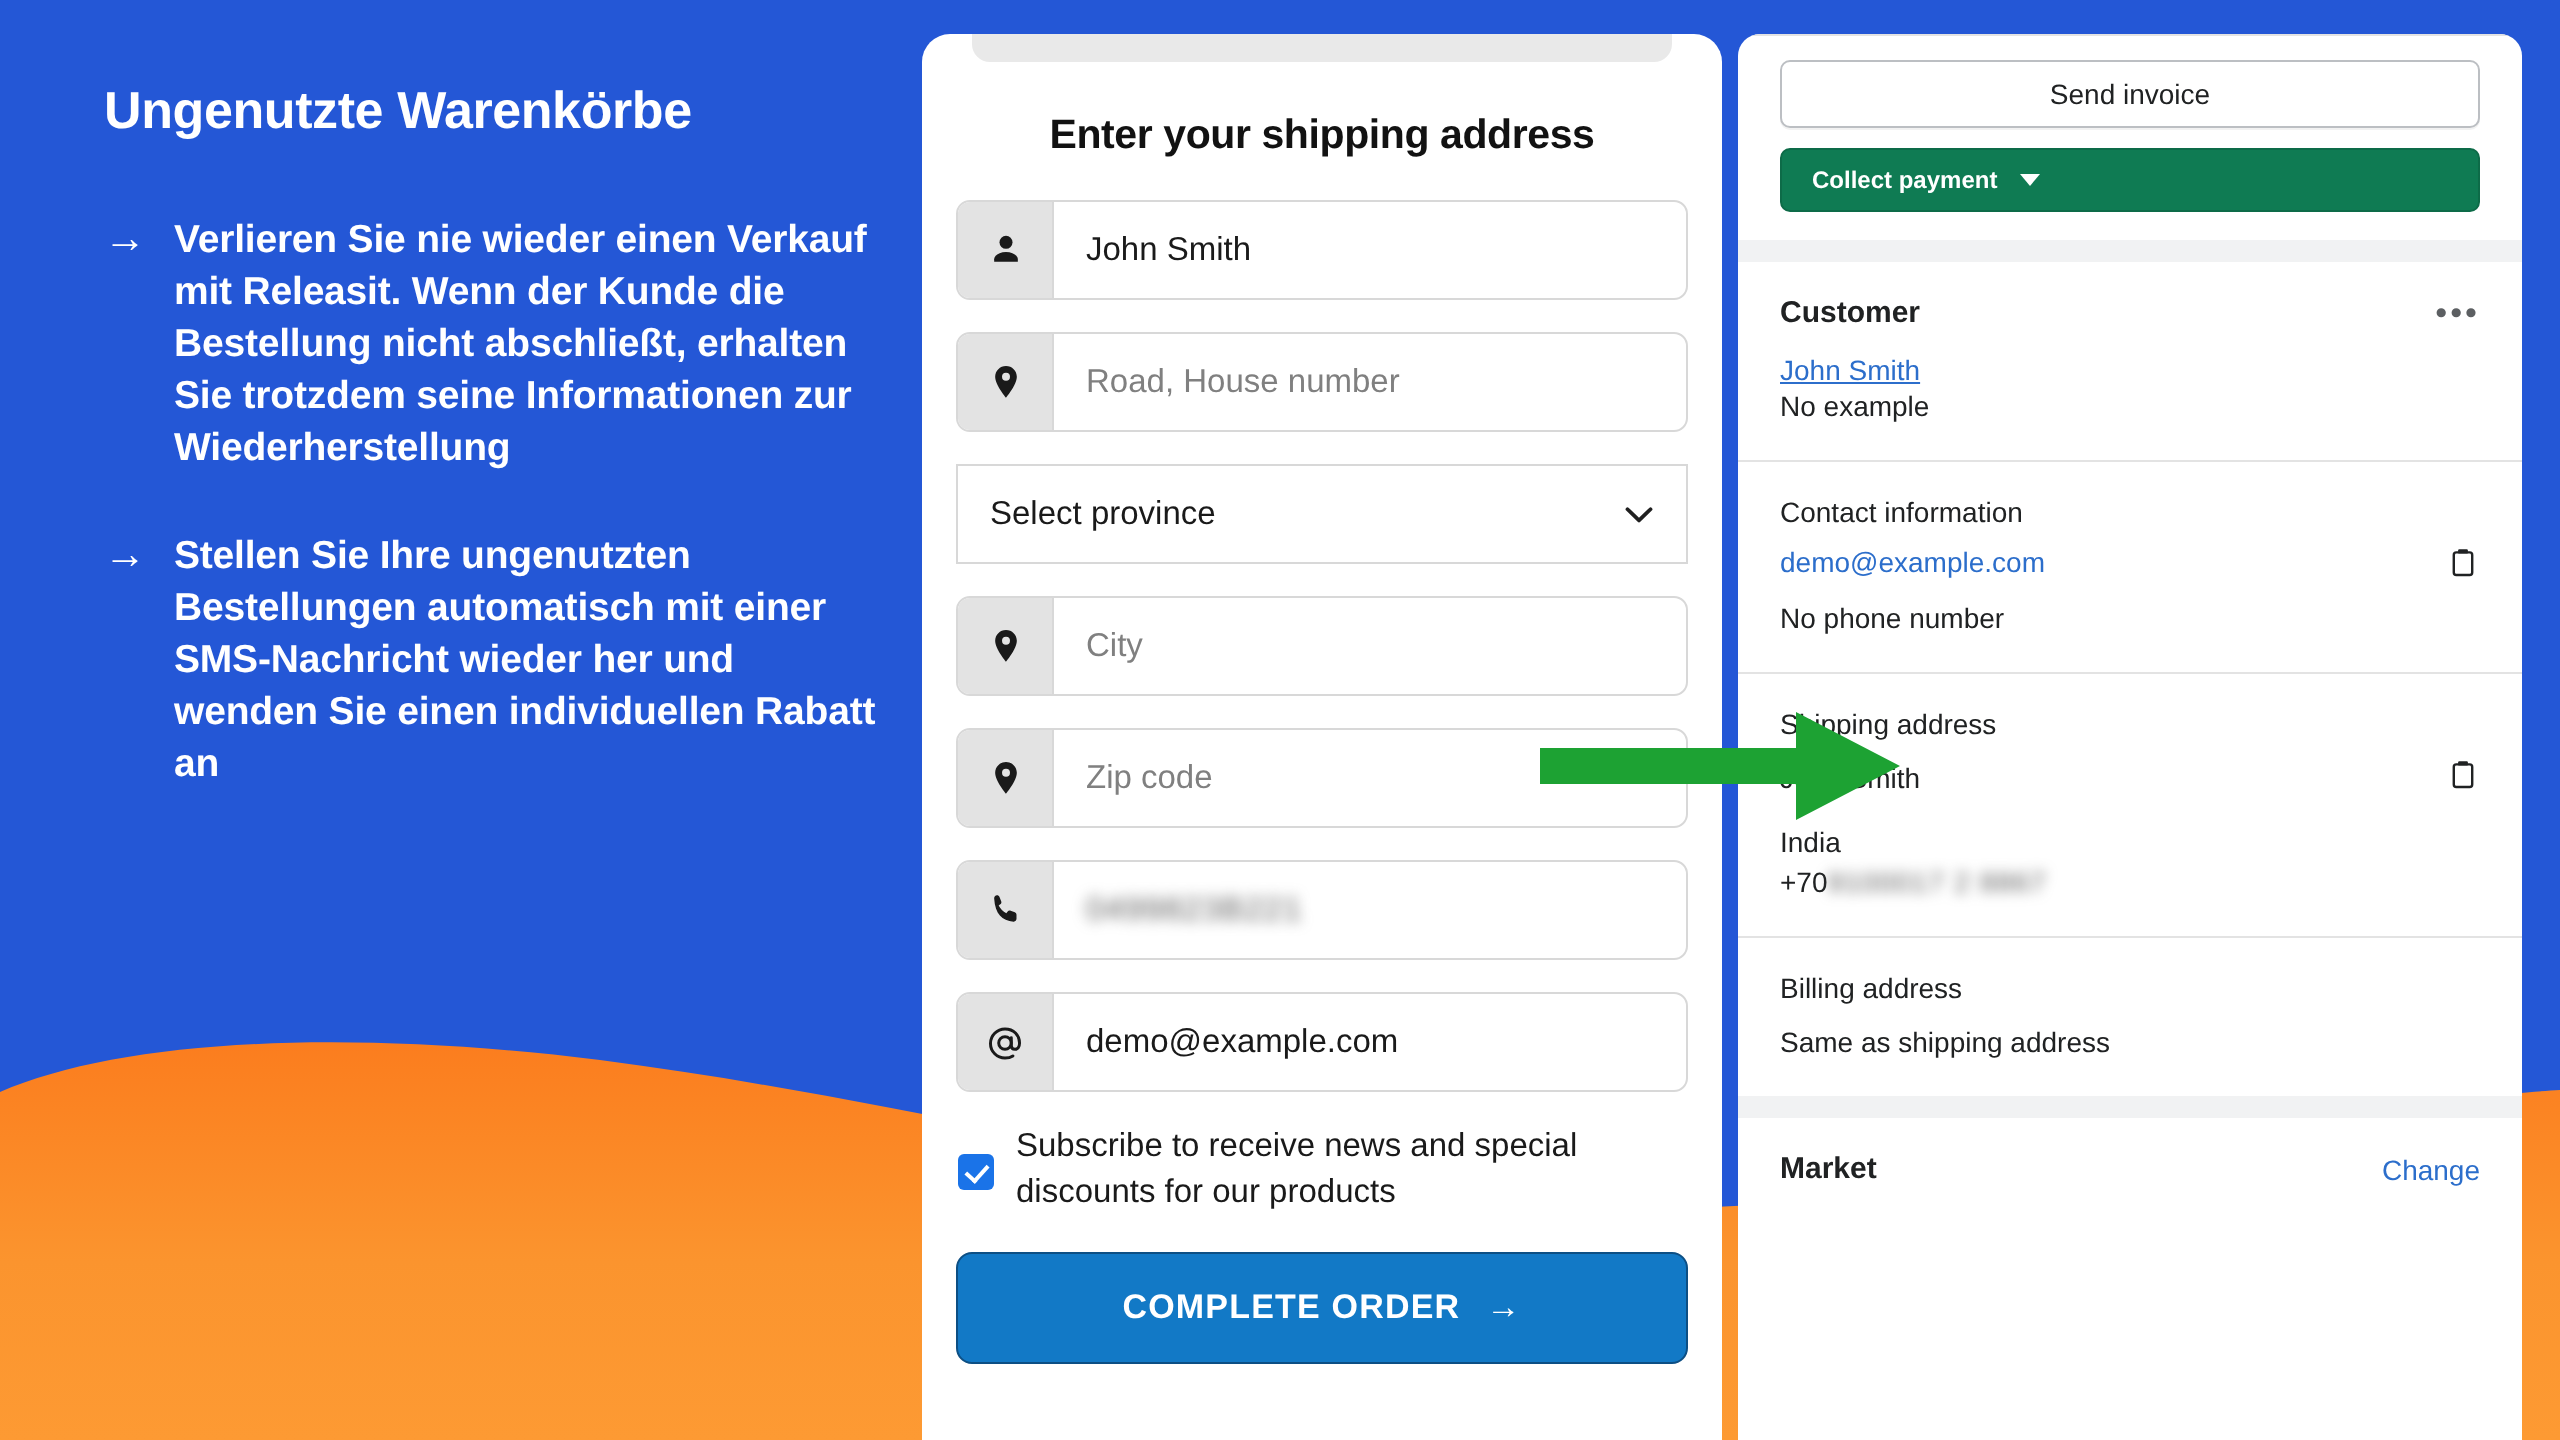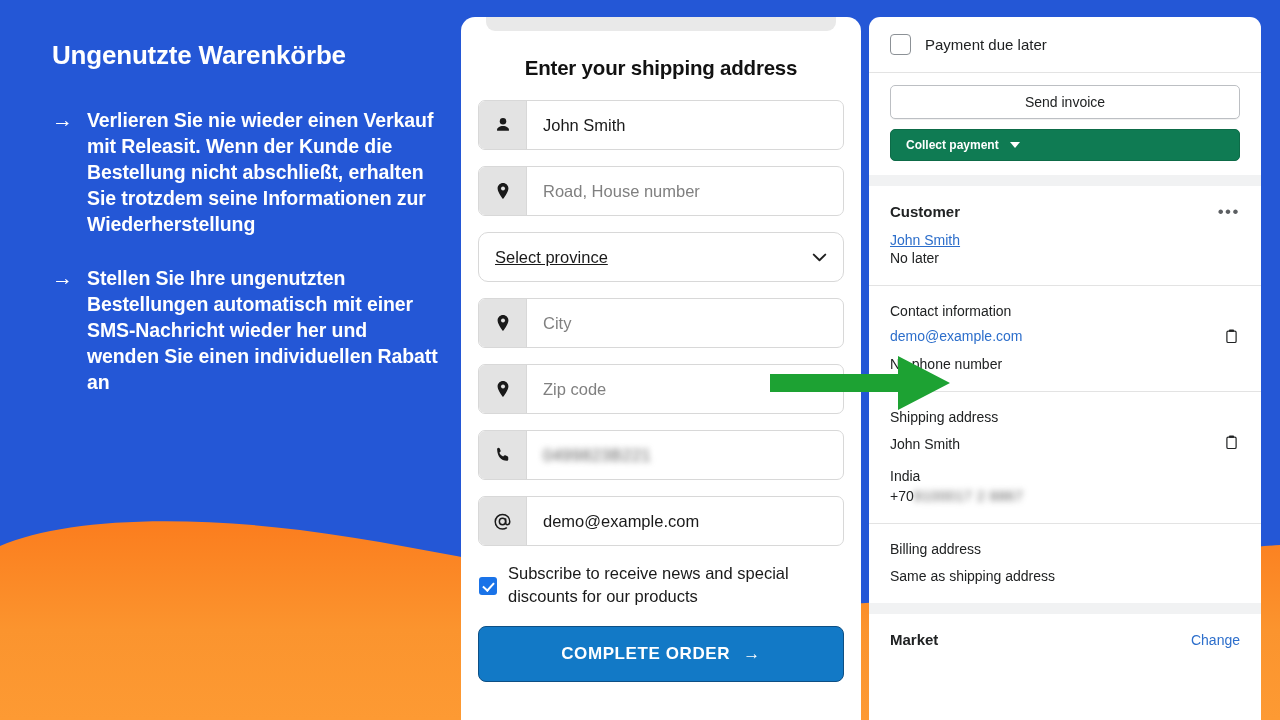--- a/index.html
+++ b/index.html
@@ -132,29 +132,28 @@
   .field-value.blurred {
     color: #5e5e5e;
     filter: blur(3.4px);
     letter-spacing: 0.5px;
   }
 
   .select-field {
     height: 50px;
     margin-bottom: 16px;
     border: 1px solid #d8d8d8;
-    border-radius: 10px;
+    border-radius: 0;
     background: #ffffff;
     display: flex;
     align-items: center;
     justify-content: space-between;
     padding: 0 16px;
     font-size: 16.5px;
     color: #1a1a1a;
-    text-decoration: underline;
   }
   .chevron { color: #202020; font-size: 13px; line-height: 1; }
 
   .subscribe-row {
     display: flex;
     align-items: flex-start;
     gap: 11px;
     margin: 14px 0 18px;
     padding-left: 1px;
   }
@@ -422,26 +421,20 @@
     </div>
 
     <div class="complete-btn">
       <span>COMPLETE ORDER</span>
       <span>→</span>
     </div>
   </div>
 
   <div class="admin-card">
 
-    <div class="admin-sec">
-      <div class="payment-row">
-        <span class="checkbox-off"></span>
-        <span class="payment-label">Payment due later</span>
-      </div>
-    </div>
 
     <div class="divider"></div>
 
     <div class="btn-row">
       <button class="btn-secondary">Send invoice</button>
       <button class="btn-primary">
         <span>Collect payment</span>
         <span class="caret-down"></span>
       </button>
     </div>
@@ -449,21 +442,21 @@
     <div class="gap-band"></div>
 
     <div class="admin-sec">
       <div class="sec-head">
         <span class="sec-title">Customer</span>
         <span class="dots">•••</span>
       </div>
       <div>
         <span class="link">John Smith</span>
       </div>
-      <div class="body-line">No later</div>
+      <div class="body-line">No example</div>
     </div>
 
     <div class="divider"></div>
 
     <div class="admin-sec">
       <div class="sub-head">Contact information</div>
       <div class="row-copy">
         <span class="link-plain">demo@example.com</span>
         <span>
           <svg width="17" height="17" viewBox="0 0 24 24" fill="none" stroke="#202223" stroke-width="1.7" stroke-linejoin="round">

